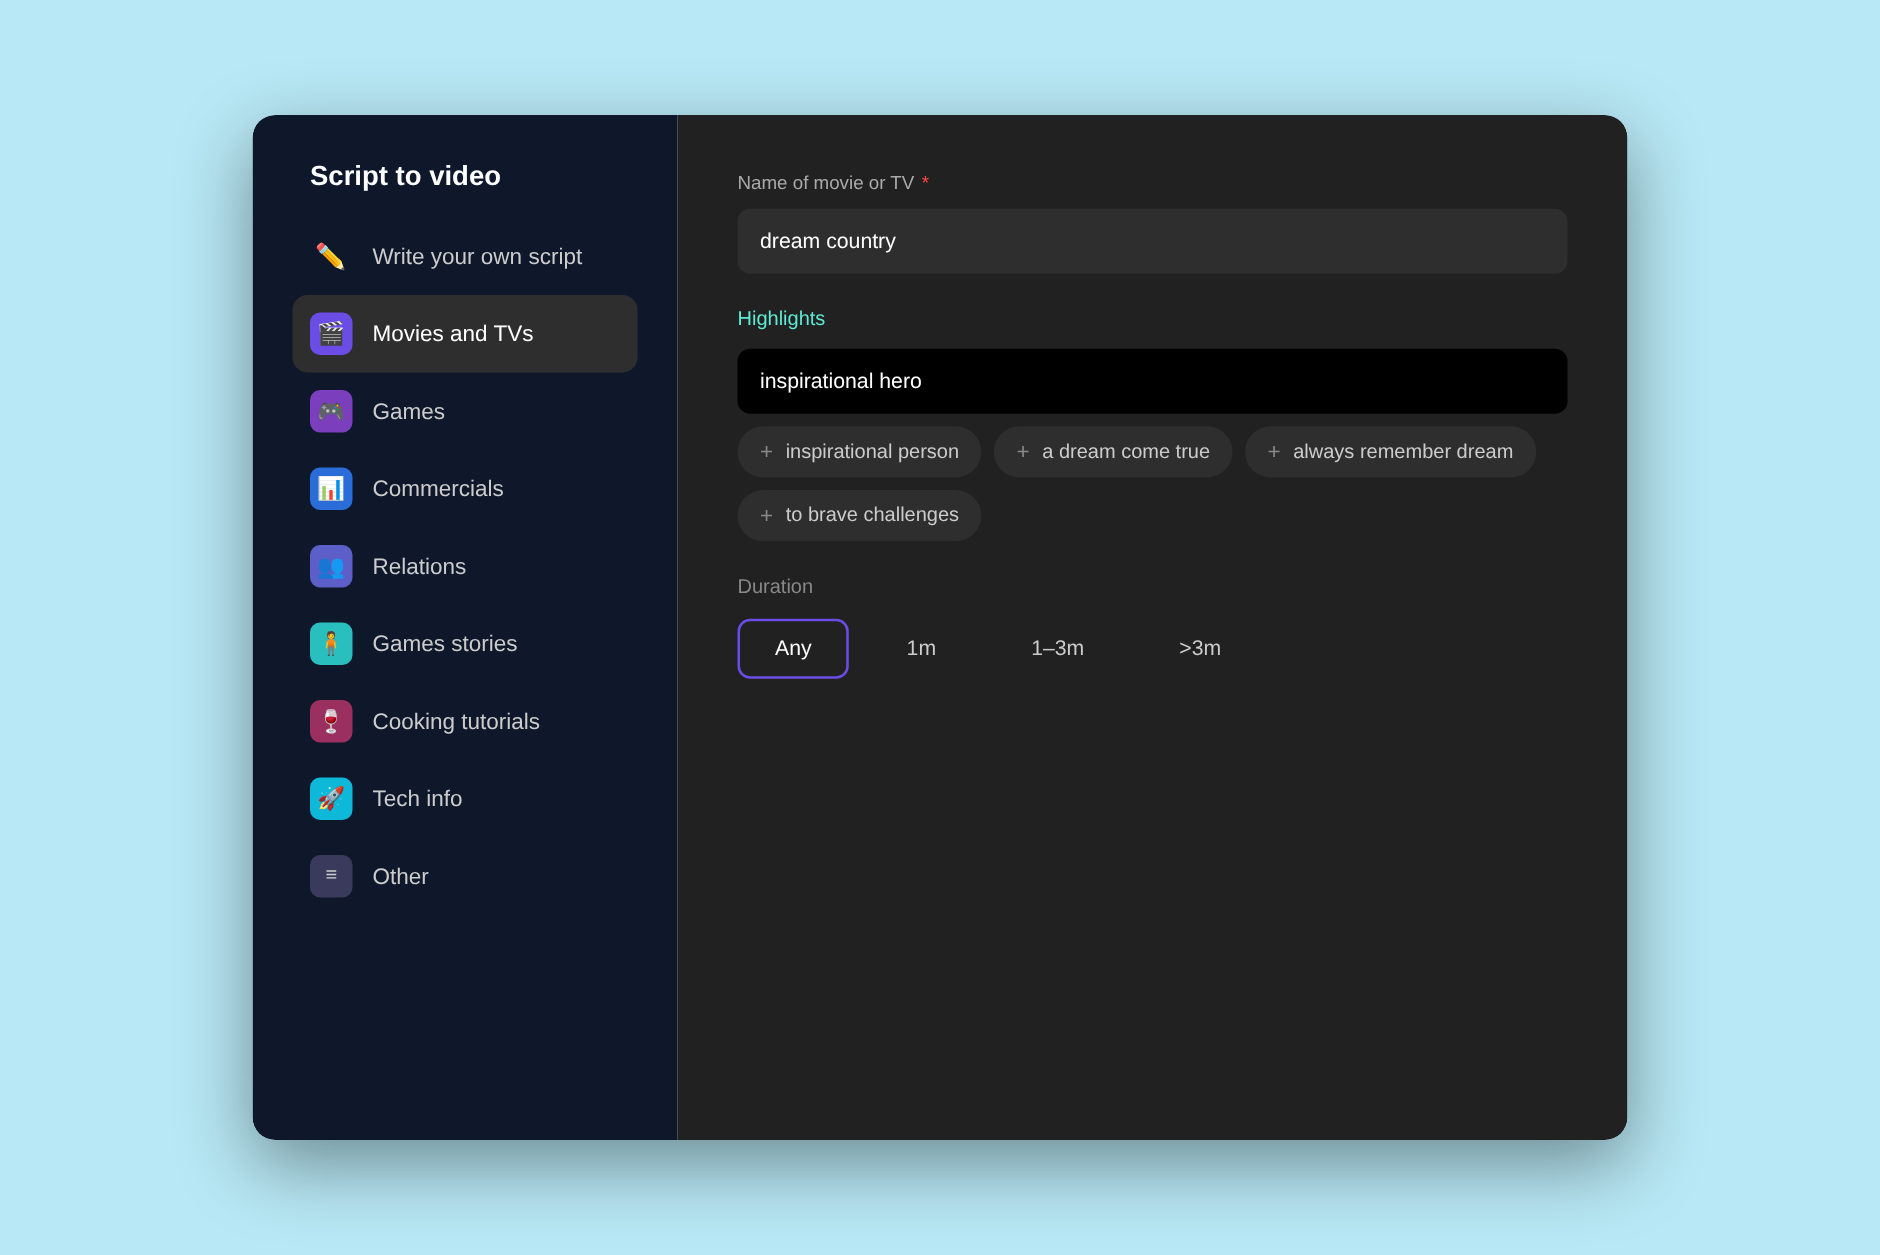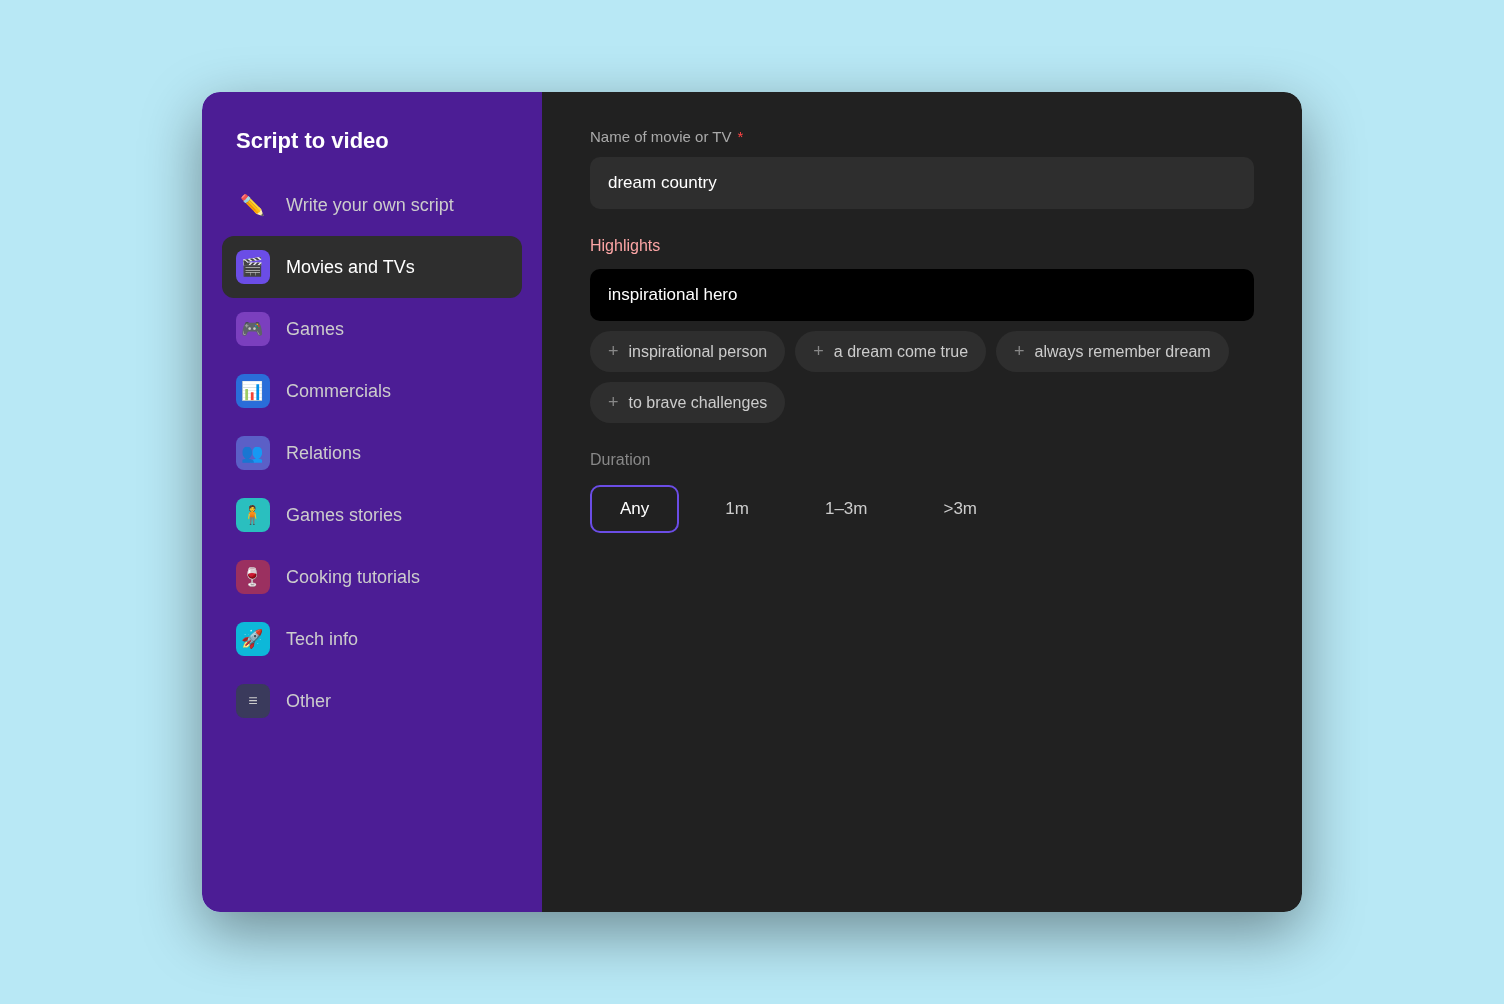--- a/index.html
+++ b/index.html
@@ -16,22 +16,22 @@
       display: flex;
       width: 1100px;
       min-height: 820px;
       border-radius: 18px;
       overflow: hidden;
       box-shadow: 0 20px 60px rgba(0,0,0,0.4);
     }
     
     .sidebar {
       width: 340px;
-      background: #4c1d95;
-      padding: 28px 20px;
+      background: #0f172a;
+      padding: 28px 32px;
       flex-shrink: 0;
       border-radius: 18px 0 0 18px;
     }
     .sidebar-title {
       color: #ffffff;
       font-size: 22px;
       font-weight: 700;
       padding: 8px 14px 20px;
     }
     .sidebar-section-label {
@@ -99,40 +99,41 @@
       overflow-y: auto;
     }
     .field-label {
       color: #aaaaaa;
       font-size: 15px;
       font-weight: 400;
       margin-bottom: 12px;
       display: flex;
       align-items: flex-end;
       gap: 6px;
+      margin-top: 10px;
     }
     .field-label .required {
       color: #ff4444;
     }
     .text-input {
       width: 100%;
       background: #2e2e2e;
       border: none;
       border-radius: 10px;
       padding: 16px 18px;
       color: #ffffff;
       font-size: 17px;
       outline: none;
       margin-bottom: 28px;
     }
     .text-input::placeholder {
       color: #666666;
     }
     .section-title {
-      color: #fca5a5;
+      color: #5eead4;
       font-size: 16px;
       font-weight: 500;
       margin-bottom: 14px;
     }
     .highlights-container {
       display: flex;
       flex-direction: column;
       gap: 10px;
       margin-bottom: 28px;
     }

